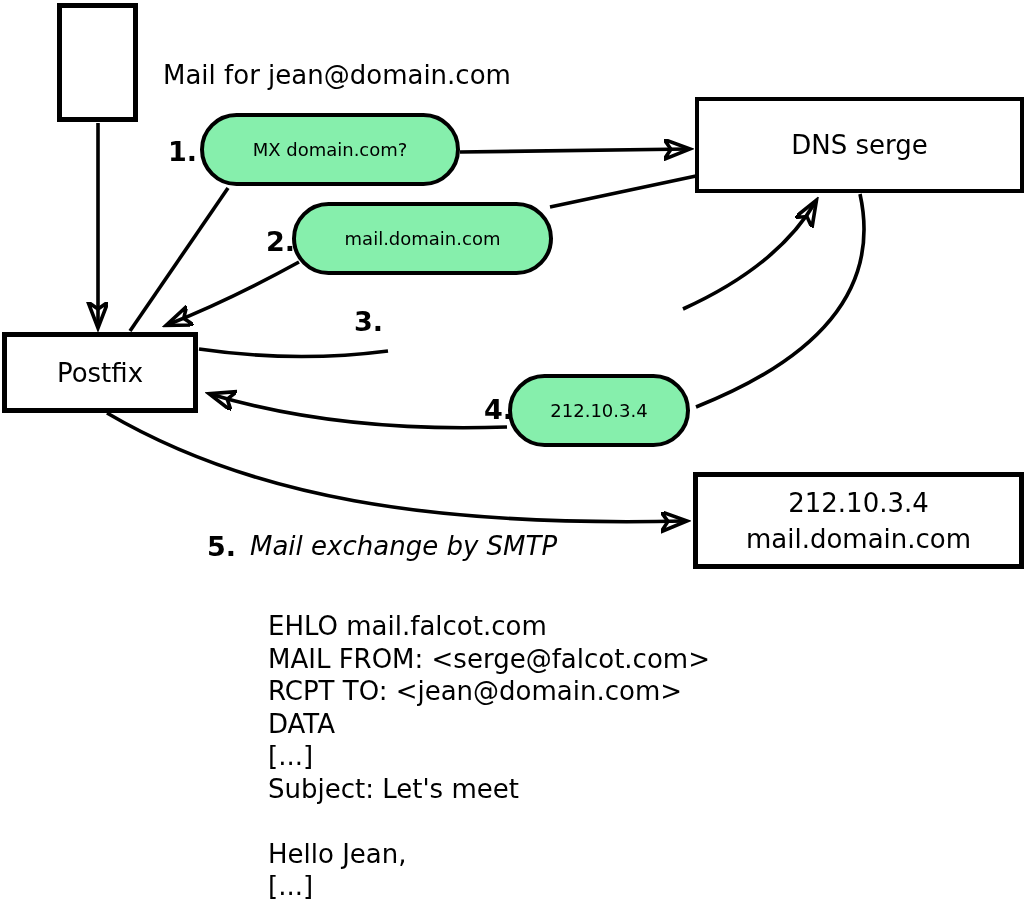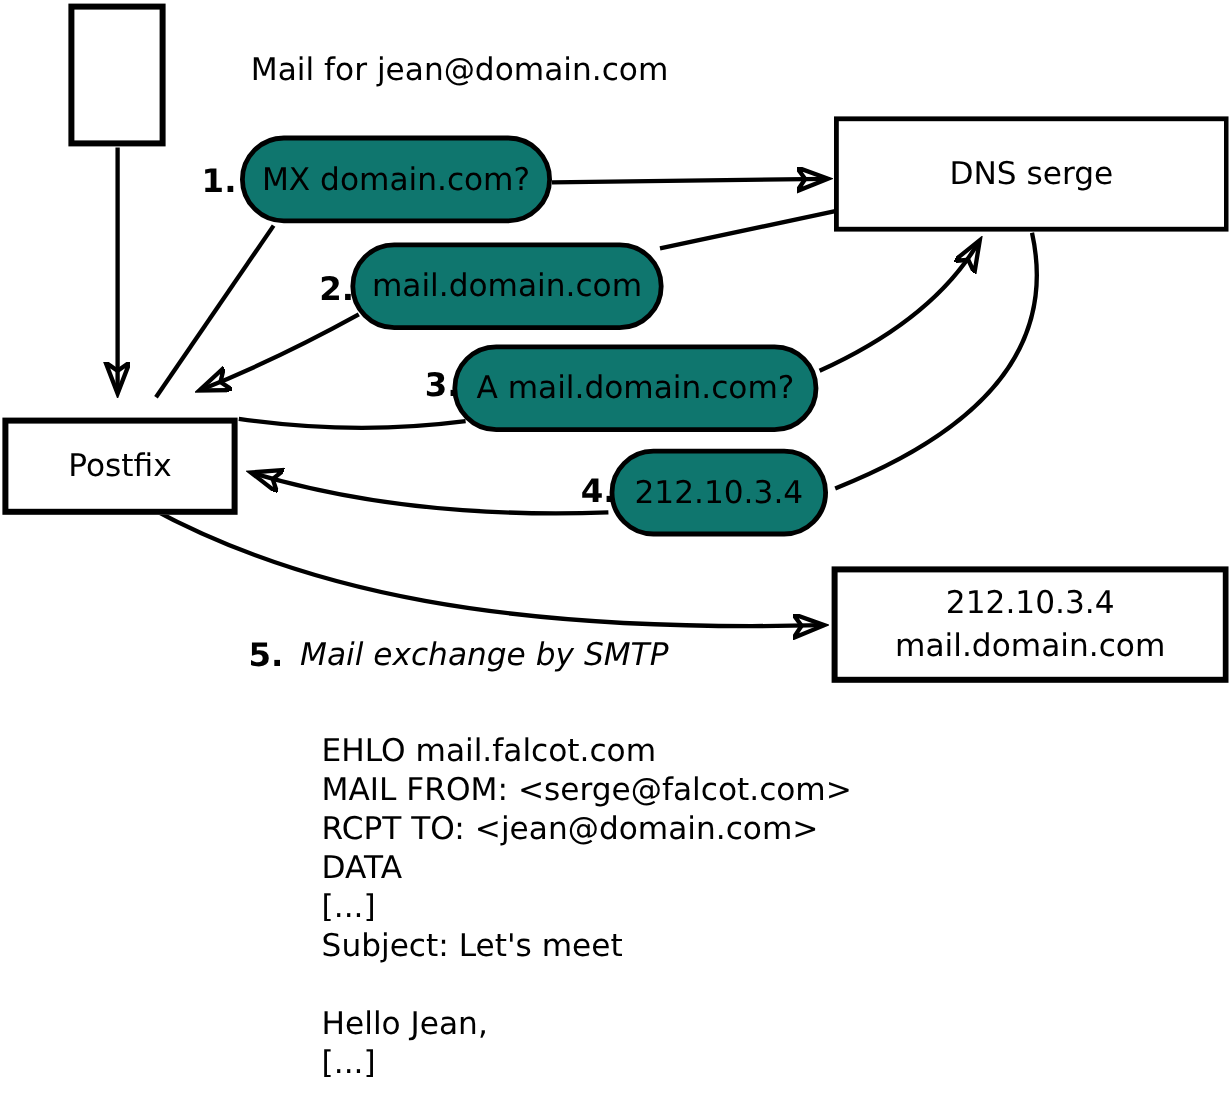--- a/index.html
+++ b/index.html
@@ -33,25 +33,25 @@
     font-size: 26px;
     text-align: center;
   }
   .box.dns { border-width: 4px; }
   .box.target { flex-direction: column; line-height: 36px; }
   .pill {
     position: absolute;
     border: 4px solid #000000;
     border-radius: 40px;
     box-sizing: border-box;
-    background: #0f766e;
+    background: #86efac;
     display: flex;
     align-items: center;
     justify-content: center;
-    font-size: 26px;
+    font-size: 18px;
     white-space: nowrap;
   }
   .num {
     position: absolute;
     font-weight: bold;
     font-size: 27px;
     line-height: 1;
     white-space: nowrap;
   }
   .note {
@@ -88,23 +88,23 @@
     <path d="M299 262 Q230 300 167 325" marker-end="url(#ah)"></path>
     <path d="M199 349 Q295 363 388 351"></path>
     <path d="M683 309 Q778 266 816 201" marker-end="url(#ah)"></path>
     <path d="M860 194 Q890 330 696 407"></path>
     <path d="M507 427 Q340 433 210 394" marker-end="url(#ah)"></path>
     <path d="M107 413 C250 497 430 527 686 521" marker-end="url(#ah)"></path>
   </svg>
 
   <div class="envelope"></div>
 
-  <div class="note" style="left:163px; top:44px;margin-left:46px;">Mail for jean@domain.com</div>
+  <div class="note" style="left:163px; top:60px;">Mail for jean@domain.com</div>
 
-  <div class="box" style="left:2px; top:332px; width:196px; height:81px;margin-top:16px;">
+  <div class="box" style="left:2px; top:332px; width:196px; height:81px;">
     <span>Postfix</span>
   </div>
 
   <div class="box dns" style="left:695px; top:97px; width:329px; height:96px;">
     <span>DNS serge</span>
   </div>
 
   <div class="box target" style="left:693px; top:472px; width:331px; height:97px;">
     <div>212.10.3.4</div>
     <div>mail.domain.com</div>
@@ -114,23 +114,20 @@
   <div class="pill" style="left:200px; top:113px; width:260px; height:73px;">
     <span>MX domain.com?</span>
   </div>
 
   <div class="num" style="left:266px; top:228px;">2.</div>
   <div class="pill" style="left:292px; top:202px; width:261px; height:73px;">
     <span>mail.domain.com</span>
   </div>
 
   <div class="num" style="left:354px; top:308px;">3.</div>
-  <div class="pill" style="left:377px; top:287px; width:305px; height:73px;">
-    <span>A mail.domain.com?</span>
-  </div>
 
   <div class="num" style="left:484px; top:396px;">4.</div>
   <div class="pill" style="left:508px; top:374px; width:182px; height:73px;">
     <span>212.10.3.4</span>
   </div>
 
   <div class="num" style="left:207px; top:533px;">5.</div>
   <div class="note" style="left:250px; top:531px;font-style:italic;">Mail exchange by SMTP</div>
 
   <pre class="smtp">EHLO mail.falcot.com

